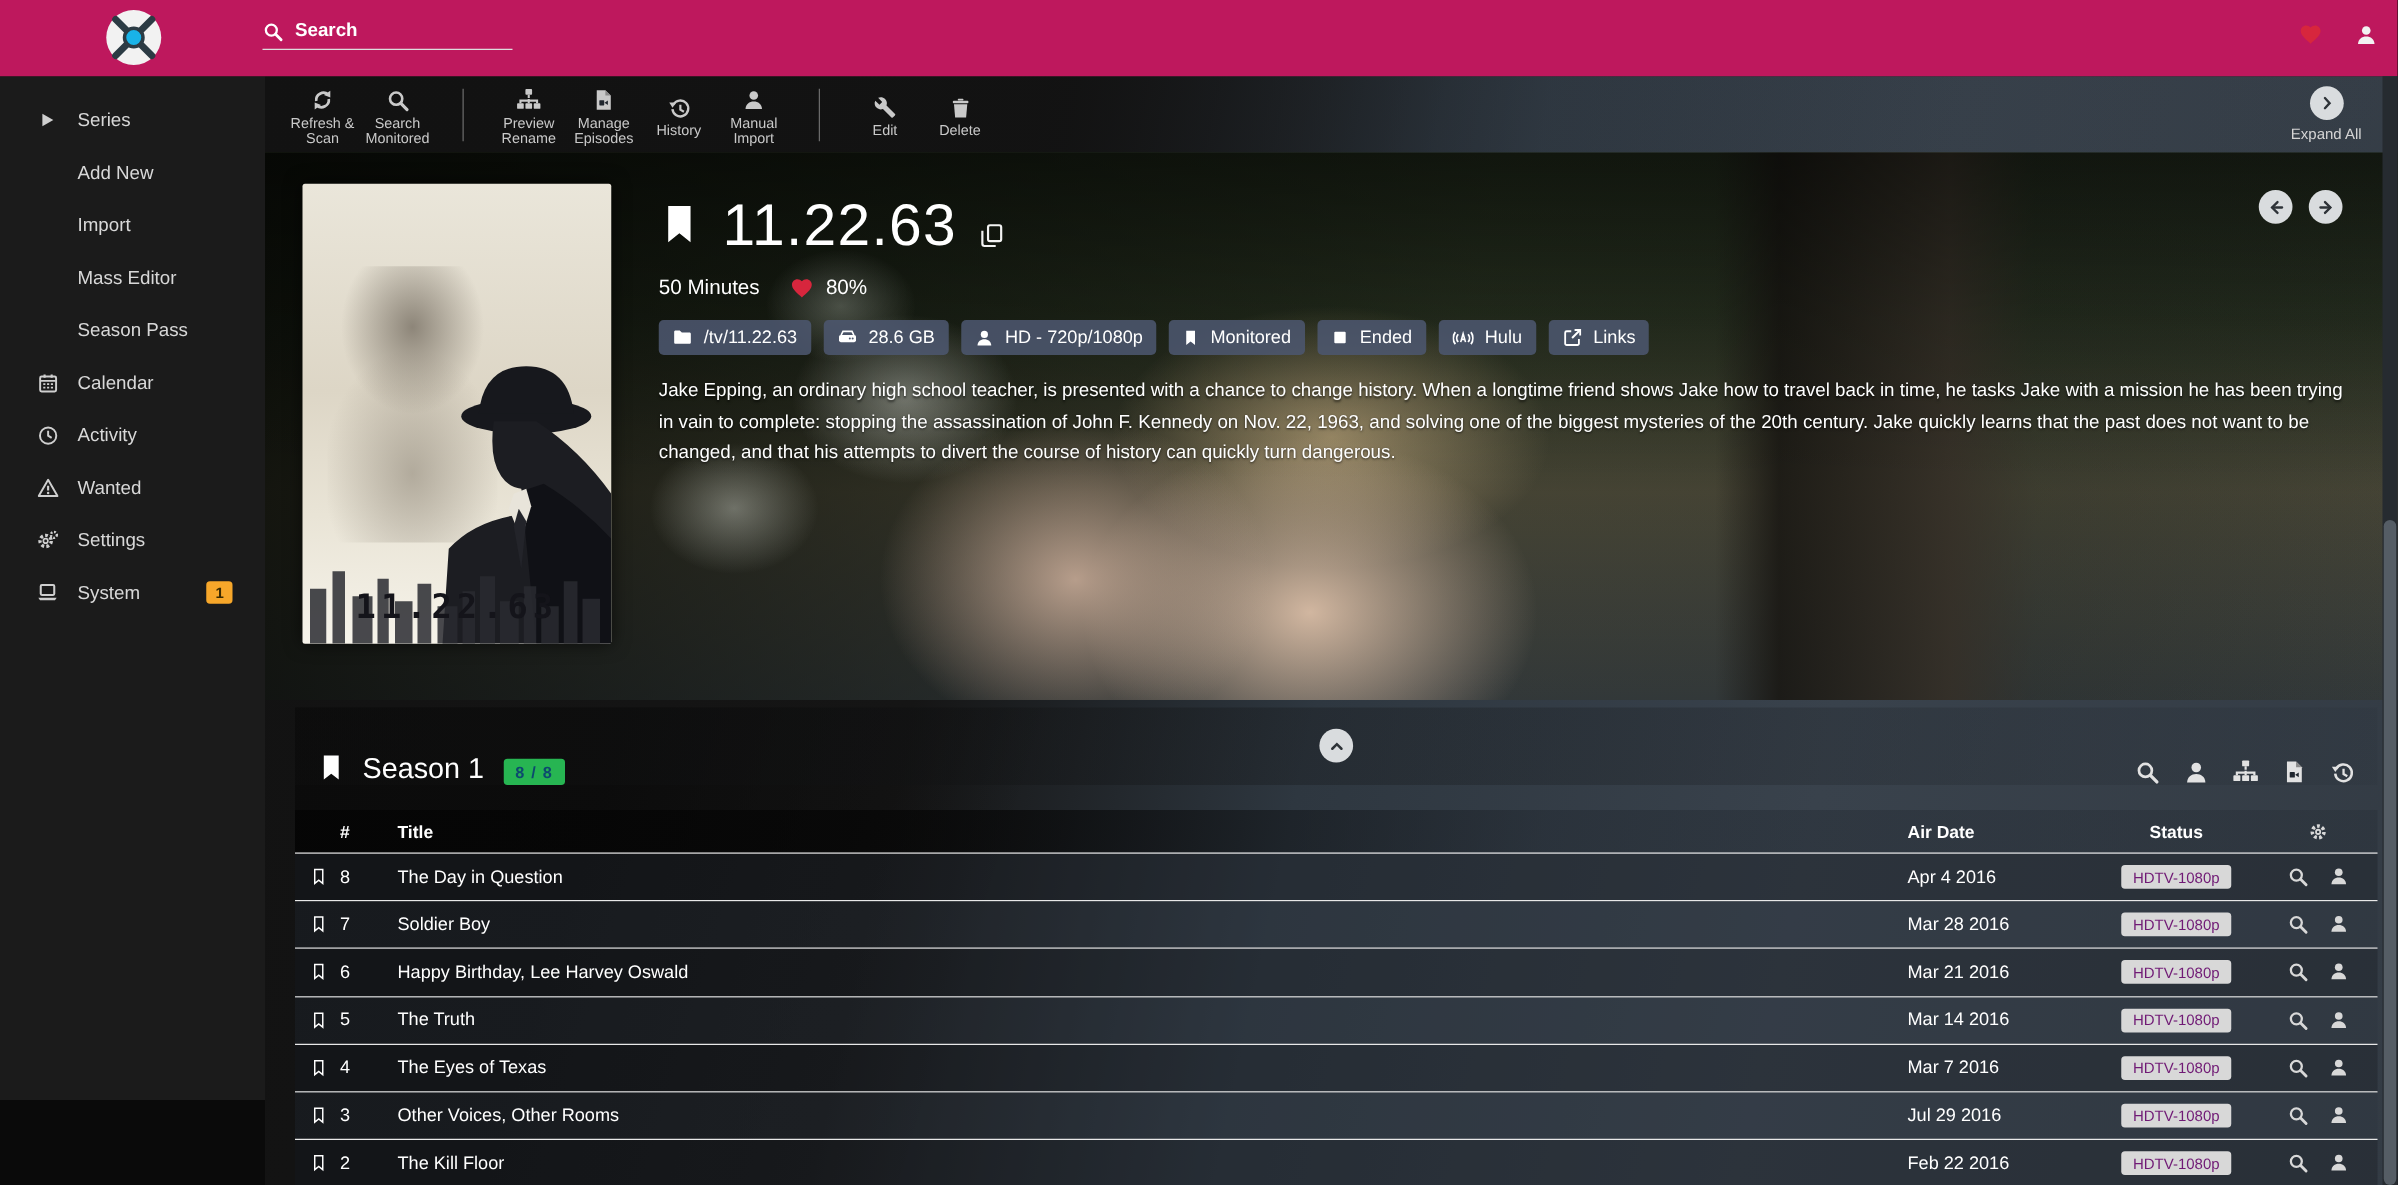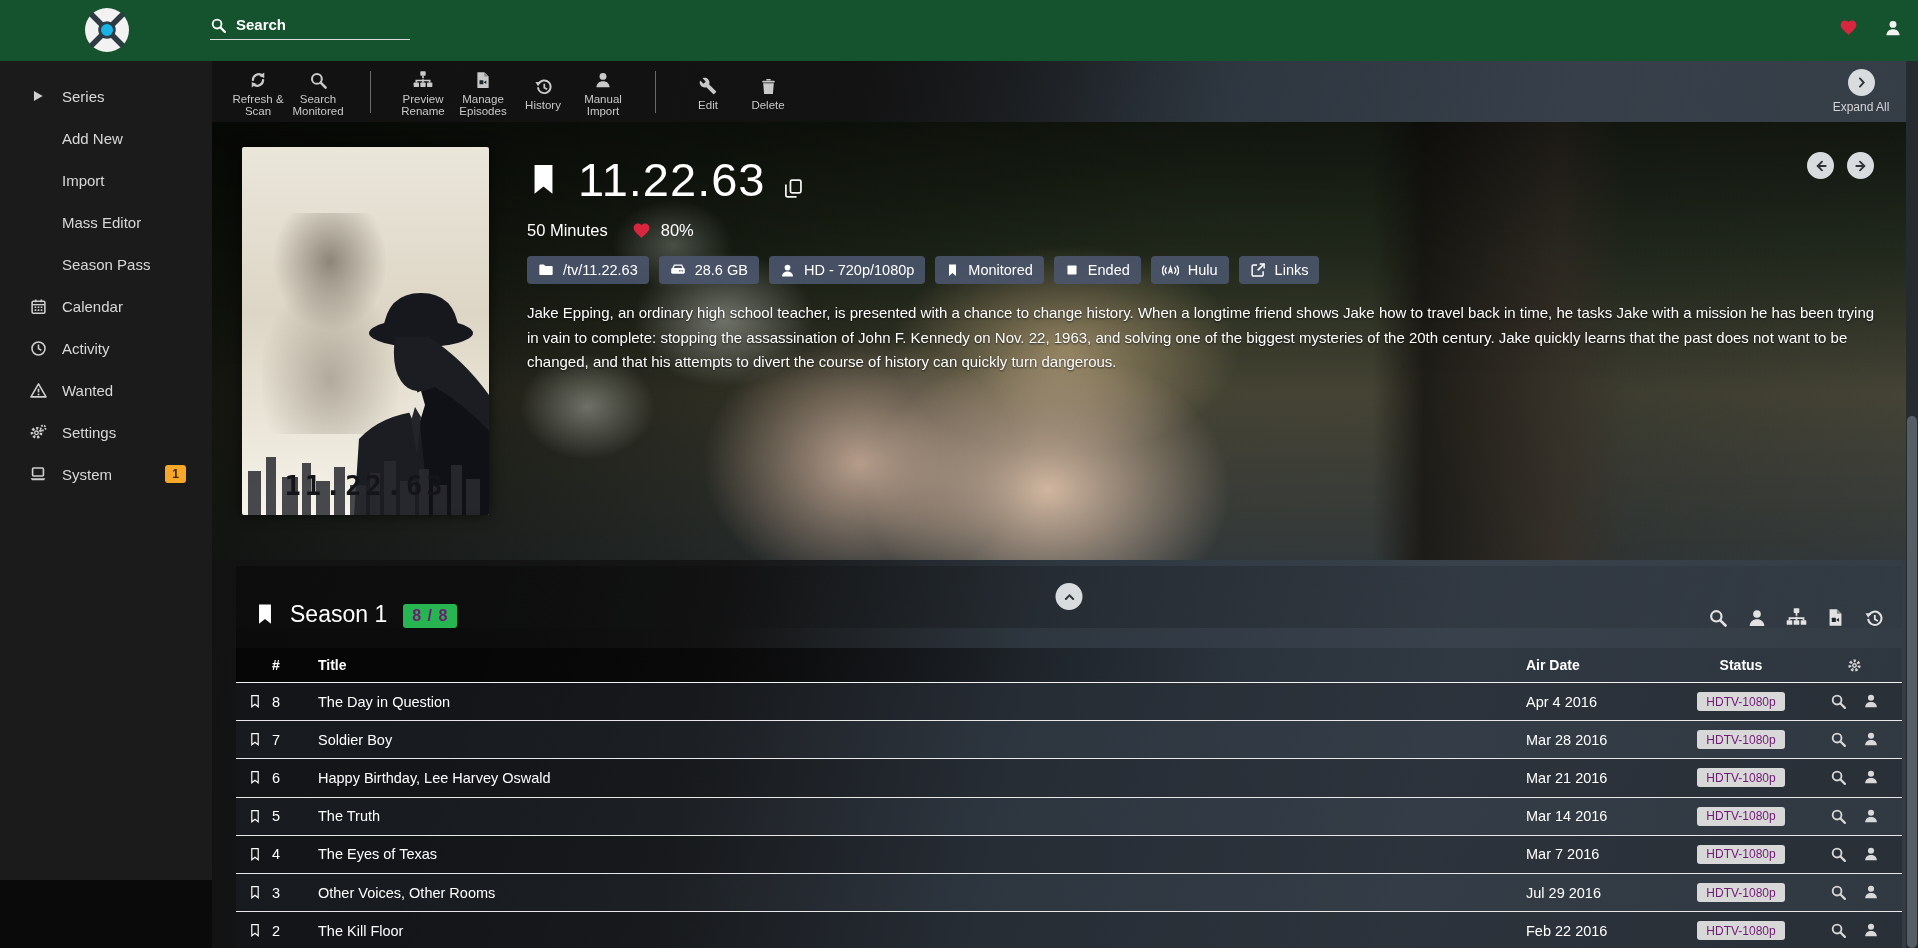--- a/index.html
+++ b/index.html
@@ -1,21 +1,21 @@
 <!DOCTYPE html>
 <html><head>
 <meta charset="utf-8">
 <style>
   * { margin:0; padding:0; box-sizing:border-box; }
   html,body { width:1918px; height:948px; overflow:hidden; background:#0a0a0a;
               font-family:"Liberation Sans", sans-serif; color:#eee; }
   svg { display:block; }
 
   
-  .topbar { position:absolute; left:0; top:0; width:1918px; height:61px; background:#14532d; z-index:50; }
+  .topbar { position:absolute; left:0; top:0; width:1918px; height:61px; background:#be185d; z-index:50; }
   .logo { position:absolute; left:84px; top:7px; width:46px; height:46px; cursor:pointer; }
   .searchwrap { position:absolute; left:210px; top:14px; width:210px; }
   .searchwrap .sicon { position:absolute; left:0; top:3px; color:#fff; }
   .search-input { width:200px; background:transparent; border:none; border-bottom:1px solid #ddd;
                   color:#fff; font-size:15px; font-weight:700; padding:2px 0 6px 26px; outline:none;
                   font-family:"Liberation Sans", sans-serif; }
   .search-input::placeholder { color:#fff; opacity:1; }
   .topbar-right { position:absolute; right:16px; top:18px; display:flex; gap:26px; align-items:center; }
   .heart-red { color:#d7263d; }
   .tb-user { color:#f2f2f2; }
@@ -85,21 +85,21 @@
               text-shadow:0 1px 2px rgba(0,0,0,.7); }
   .hero-nav { position:absolute; right:44px; top:30px; display:flex; gap:13px; }
 
   
   .episodes { position:absolute; left:24px; top:505px; width:1666px; height:382px;
               background:linear-gradient(107deg, rgba(10,10,10,.88) 0%, rgba(10,10,10,.8) 15%, rgba(10,10,10,0) 34%); }
   .season-bar { position:relative; height:62px; display:flex; align-items:flex-end; padding:0 18px;
                 background:linear-gradient(100deg, rgba(14,14,14,.55) 0%, rgba(20,22,24,.35) 45%, rgba(40,48,57,.2) 100%); }
   .season-bar .bm { color:#fff; margin-right:14px; cursor:pointer; }
   .season-title { font-size:23px; color:#fff; font-weight:400; margin-right:16px; }
-  .season-count { background:#27b552; color:#701a75; font-weight:700; font-size:16px; padding:3px 9px;
+  .season-count { background:#27b552; color:#0c4a6e; font-weight:700; font-size:13px; padding:3px 9px;
                   border-radius:3px; letter-spacing:1px; }
   .season-collapse { position:absolute; left:50%; transform:translateX(-50%); top:17px; cursor:pointer; }
   .season-icons { margin-left:auto; display:flex; gap:19px; align-items:center; color:#e2e2e2; }
   .season-icons .si { cursor:pointer; }
 
   .ep-header { margin-top:20px; height:35px; display:flex; align-items:center; font-weight:700; font-size:14px;
                color:#fff; background:linear-gradient(100deg, rgba(4,4,4,.8) 0%, rgba(4,4,4,.6) 35%, rgba(26,32,40,.35) 60%, rgba(30,37,45,.25) 100%);
                border-bottom:1px solid #f2f2f2; }
   .ep-row { height:38.2px; display:flex; align-items:center; font-size:14.5px; color:#fff;
             background:rgba(44,52,62,.38); border-bottom:1px solid #e8e8e8; }

